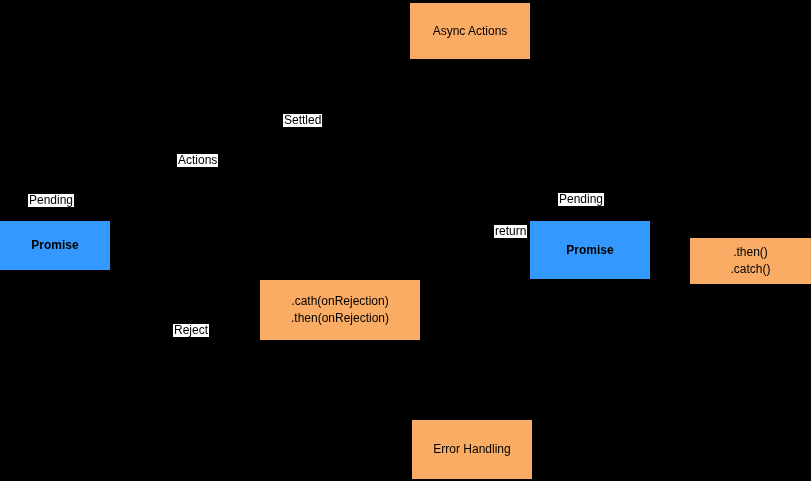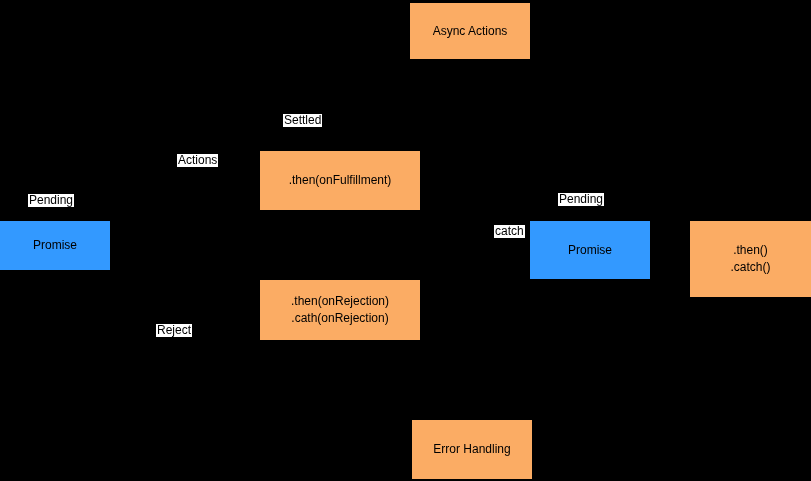--- a/index.html
+++ b/index.html
@@ -21,21 +21,21 @@
     position: absolute;
     display: flex;
     flex-direction: column;
     align-items: center;
     justify-content: center;
     text-align: center;
     box-sizing: border-box;
   }
   .node.orange { background: var(--node-orange, #FBAC64); }
   .node.blue   { background: var(--node-blue, #3399FF); }
-  .node.bold .node-label { font-weight: normal; }
+  .node.bold .node-label { font-weight: bold; }
   .node-label {
     line-height: 17px;
     white-space: nowrap;
     text-align: right;
   }
   .edge-label {
     position: absolute;
     background: var(--edge-label-bg, #FFFFFF);
     color: var(--text, #000000);
     line-height: 13px;
@@ -49,47 +49,44 @@
 <div class="canvas">
 
   <div class="node orange" style="left:410px; top:3px; width:120px; height:56px;">
     <div class="node-label">Async Actions</div>
   </div>
 
   <div class="node blue bold" style="left:0px; top:221px; width:110px; height:49px;">
     <div class="node-label">Promise</div>
   </div>
 
-  <div class="node orange" style="left:260px; top:151px; width:160px; height:59px;">
-    <div class="node-label">.then(onFulfillment)</div>
-  </div>
 
   <div class="node orange" style="left:260px; top:280px; width:160px; height:60px;">
+    <div class="node-label">.cath(onRejection)</div>
     <div class="node-label">.then(onRejection)</div>
-    <div class="node-label">.cath(onRejection)</div>
   </div>
 
   <div class="node blue bold" style="left:530px; top:221px; width:120px; height:58px;">
     <div class="node-label">Promise</div>
   </div>
 
-  <div class="node orange" style="left:690px; top:221px; width:121px; height:76px;">
+  <div class="node orange" style="left:690px; top:238px; width:121px; height:46px;">
     <div class="node-label">.then()</div>
     <div class="node-label">.catch()</div>
   </div>
 
   <div class="node orange" style="left:412px; top:420px; width:120px; height:59px;">
     <div class="node-label">Error Handling</div>
   </div>
 
   <span class="edge-label" style="left:28px; top:194px;">Pending</span>
 
   <span class="edge-label" style="left:177px; top:154px;">Actions</span>
 
   <span class="edge-label" style="left:271px; top:114px;margin-left:12px;">Settled</span>
 
-  <span class="edge-label" style="left:156px; top:324px;">Reject</span>
+  <span class="edge-label" style="left:173px; top:324px;">Reject</span>
 
-  <span class="edge-label" style="left:494px; top:225px;">catch</span>
+  <span class="edge-label" style="left:494px; top:225px;">return</span>
 
   <span class="edge-label" style="left:558px; top:193px;">Pending</span>
 
 </div>
 
 </body></html>

